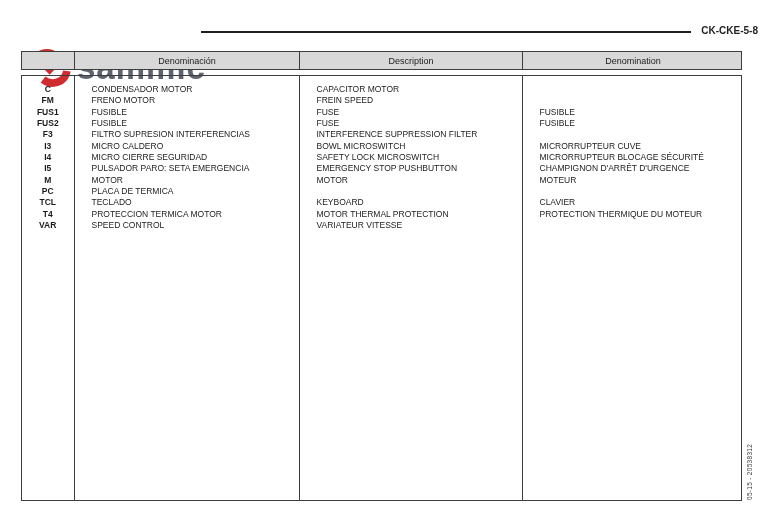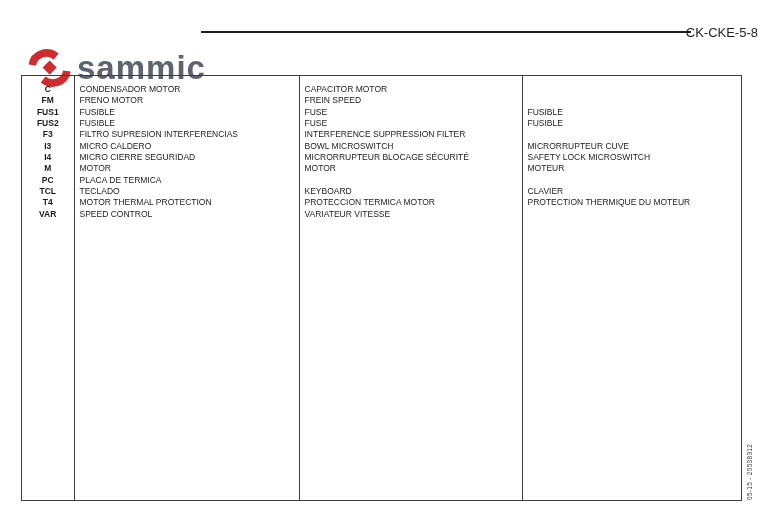--- a/index.html
+++ b/index.html
@@ -12,21 +12,21 @@
   *{box-sizing:border-box;margin:0;padding:0;}
   html,body{background:#fff;}
   body{font-family:"Liberation Sans", sans-serif;color:var(--text);}
   .page{position:relative;width:768px;height:523px;background:#ffffff;overflow:hidden;}
 
   
   .logo{position:absolute;left:27px;top:0;display:flex;align-items:center;gap:4px;margin-top:48px;}
   .logo-icon{width:46px;height:40px;display:block;}
   .wordmark{font-size:33px;font-weight:bold;color:var(--logo-gray);letter-spacing:1px;line-height:40px;}
   .rule{position:absolute;left:201px;top:31px;width:490px;height:2px;background:#1f1f1f;}
-  .doc-code{position:absolute;right:10px;top:25px;font-size:13px;font-weight:normal;color:#1f1f1f;}
+  .doc-code{position:absolute;right:10px;top:25px;font-size:10px;font-weight:bold;color:#1f1f1f;}
 
   
   .thead{
     position:absolute;left:21px;top:51px;width:721px;height:19px;
     display:grid;grid-template-columns:53px 225px 223px 220px;
     background:var(--header-bg);
     border:1.5px solid var(--border);
   }
   .thead .hcell{
     display:flex;align-items:center;justify-content:center;
@@ -41,21 +41,21 @@
     padding-top:8px;overflow:hidden;
   }
   .vline{position:absolute;top:0;bottom:0;width:1px;background:var(--border);}
   .vline.v1{left:51.5px;}
   .vline.v2{left:276.5px;}
   .vline.v3{left:499.5px;}
   .trow{
     display:grid;grid-template-columns:51.5px 225px 223px 220.5px;
     line-height:11.35px;font-size:8.5px;
   }
-  .cell{white-space:nowrap;overflow:hidden;padding-left:6px;}
+  .cell{white-space:nowrap;overflow:hidden;padding-left:18px;}
   .cell.code{font-weight:bold;text-align:center;padding-left:0;}
 
   
   .side-code{
     position:absolute;left:746px;top:426px;height:74px;
     writing-mode:vertical-rl;transform:rotate(180deg);
     font-size:6.5px;color:#3a3a3a;letter-spacing:0.3px;
     display:flex;align-items:center;
   }
 </style>
@@ -69,20 +69,26 @@
       <path d="M7 21 C 9 6, 27 1, 38 10" stroke="#d02c2f" stroke-width="10" fill="none"></path>
       <rect x="23" y="18" width="13" height="13" transform="rotate(45 29.5 24.5)" fill="#d02c2f"></rect>
       <path d="M21 40 C 32 49, 50 44, 52 29" stroke="#d02c2f" stroke-width="10" fill="none"></path>
     </svg>
     <span class="wordmark">sammic</span>
   </div>
 
   <div class="rule"></div>
   <div class="doc-code">CK-CKE-5-8</div>
 
+  <div class="thead">
+    <div class="hcell"></div>
+    <div class="hcell">Denominación</div>
+    <div class="hcell">Description</div>
+    <div class="hcell">Denomination</div>
+  </div>
 
   <div class="tbody" id="tbody">
     <div class="vline v1"></div>
     <div class="vline v2"></div>
     <div class="vline v3"></div>
 
     <div class="trow">
       <div class="cell code">C</div>
       <div class="cell">CONDENSADOR MOTOR</div>
       <div class="cell">CAPACITOR MOTOR</div>
@@ -117,24 +123,30 @@
     <div class="trow">
       <div class="cell code">I3</div>
       <div class="cell">MICRO CALDERO</div>
       <div class="cell">BOWL MICROSWITCH</div>
       <div class="cell">MICRORRUPTEUR CUVE</div>
     </div>
 
     <div class="trow">
       <div class="cell code">I4</div>
       <div class="cell">MICRO CIERRE SEGURIDAD</div>
+      <div class="cell">SAFETY LOCK MICROSWITCH</div>
       <div class="cell">MICRORRUPTEUR BLOCAGE SÉCURITÉ</div>
-      <div class="cell">SAFETY LOCK MICROSWITCH</div>
     </div>
 
+    <div class="trow">
+      <div class="cell code">I5</div>
+      <div class="cell">PULSADOR PARO: SETA EMERGENCIA</div>
+      <div class="cell">EMERGENCY STOP PUSHBUTTON</div>
+      <div class="cell">CHAMPIGNON D'ARRÊT D'URGENCE</div>
+    </div>
 
     <div class="trow">
       <div class="cell code">M</div>
       <div class="cell">MOTOR</div>
       <div class="cell">MOTOR</div>
       <div class="cell">MOTEUR</div>
     </div>
 
     <div class="trow">
       <div class="cell code">PC</div>
@@ -143,22 +155,22 @@
 
     <div class="trow">
       <div class="cell code">TCL</div>
       <div class="cell">TECLADO</div>
       <div class="cell">KEYBOARD</div>
       <div class="cell">CLAVIER</div>
     </div>
 
     <div class="trow">
       <div class="cell code">T4</div>
+      <div class="cell">PROTECCION TERMICA MOTOR</div>
       <div class="cell">MOTOR THERMAL PROTECTION</div>
-      <div class="cell">PROTECCION TERMICA MOTOR</div>
       <div class="cell">PROTECTION THERMIQUE DU MOTEUR</div>
     </div>
 
     <div class="trow">
       <div class="cell code">VAR</div>
       <div class="cell">SPEED CONTROL</div>
       <div class="cell">VARIATEUR VITESSE</div>
     </div>
   </div>
 

